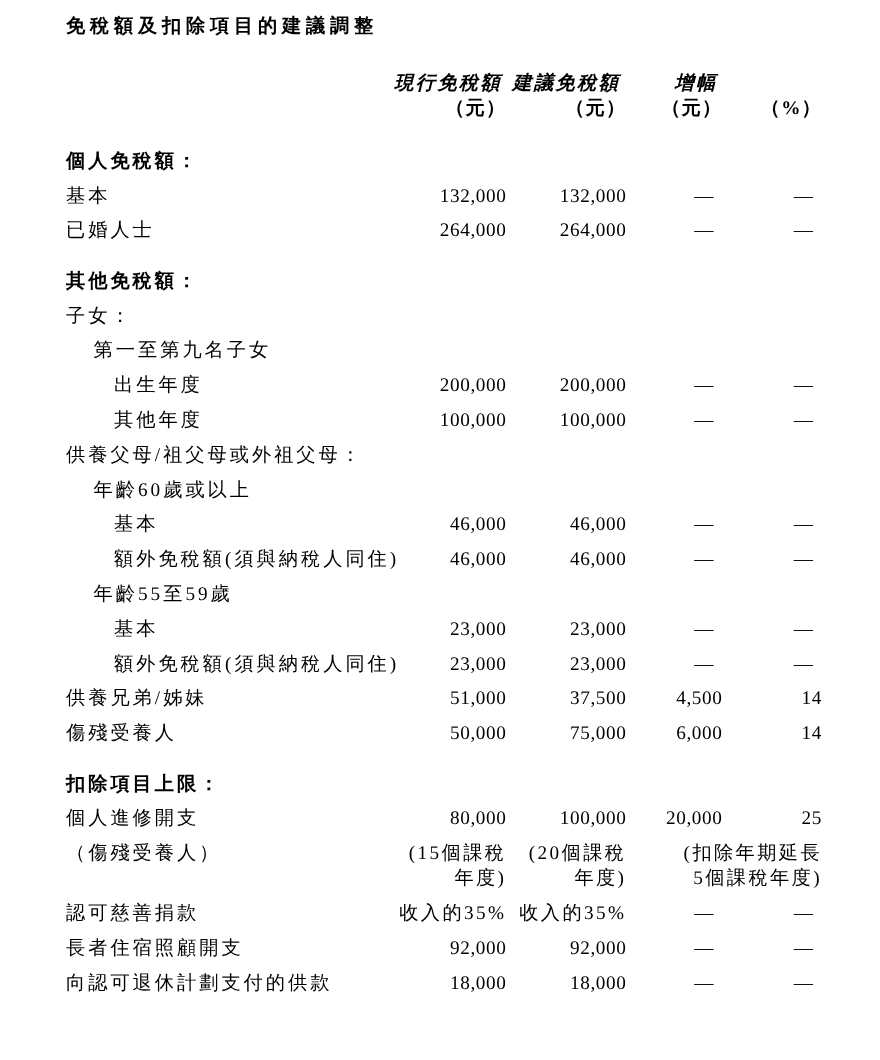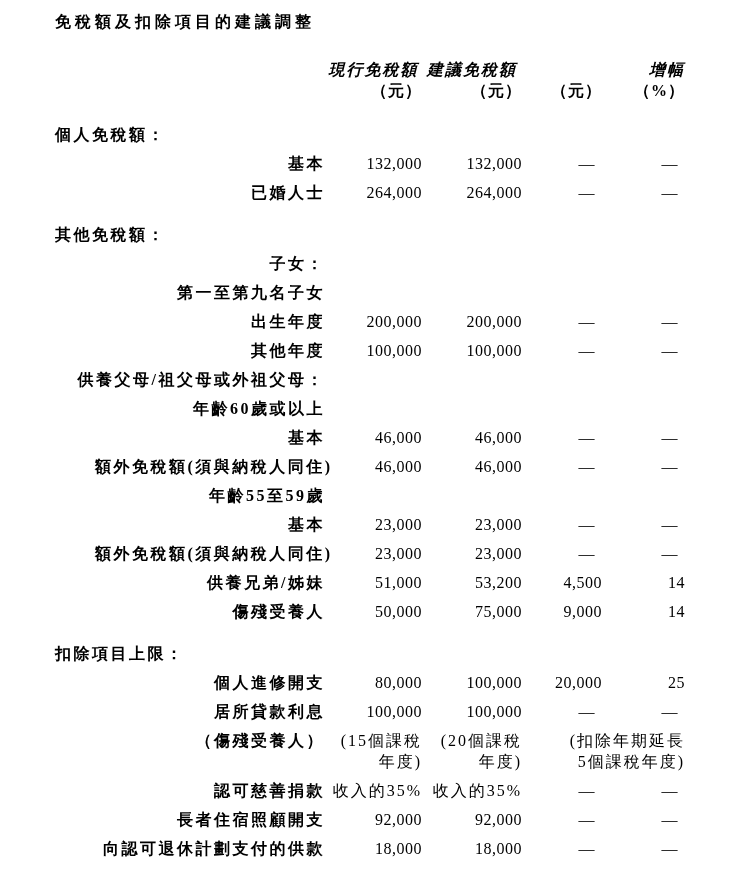--- a/index.html
+++ b/index.html
@@ -14,28 +14,28 @@
     font-size:16px; font-weight:bold; letter-spacing:4px;
   }
   table.alw {
     margin:12px 0 0 55px;
     border-collapse:collapse; table-layout:fixed; width:630px;
   }
   td {
     padding:4px 0; line-height:21px; font-size:16px;
     vertical-align:top; overflow:visible;
   }
-  td.lbl { text-align:right; letter-spacing:2.5px; white-space:nowrap;font-weight:bold; }
+  td.lbl { text-align:left; letter-spacing:2.5px; white-space:nowrap; }
   td.num { text-align:right; white-space:nowrap; letter-spacing:0.5px; }
   td.dash { padding-right:7px; }
   td.wrap { white-space:pre-line; letter-spacing:2px; }
   tr.sec td { font-weight:bold; letter-spacing:2.5px; padding:17px 0 4px 0; }
   tr.h1 td { font-weight:bold; font-style:italic; letter-spacing:2px;
              text-align:center; padding:14px 0 0 0; white-space:nowrap; }
-  tr.h1 td.inc { text-align:right; padding-left:40px; }
+  tr.h1 td.inc { text-align:left; padding-left:40px; }
   tr.h2 td { font-weight:bold; text-align:right; letter-spacing:1px;
              padding:0 0 6px 0; white-space:nowrap; }
   .ind1 { padding-left:23px; }
   .ind2 { padding-left:40px; }
 </style>
 </head>
 <body>
 
 <div class="title">免稅額及扣除項目的建議調整</div>
 
@@ -159,49 +159,42 @@
     <tr>
         <td class="lbl ind2">額外免稅額(須與納稅人同住)</td>
         <td class="num">23,000</td>
         <td class="num">23,000</td>
         <td class="num dash">—</td>
         <td class="num dash">—</td>
       </tr>
     <tr>
         <td class="lbl">供養兄弟/姊妹</td>
         <td class="num">51,000</td>
-        <td class="num">53,200</td>
+        <td class="num">37,500</td>
         <td class="num">4,500</td>
         <td class="num">14</td>
       </tr>
     <tr>
         <td class="lbl">傷殘受養人</td>
         <td class="num">50,000</td>
         <td class="num">75,000</td>
-        <td class="num">9,000</td>
+        <td class="num">6,000</td>
         <td class="num">14</td>
       </tr>
 
     <tr class="sec">
         <td colspan="5">扣除項目上限：</td>
       </tr>
 
     <tr>
         <td class="lbl">個人進修開支</td>
         <td class="num">80,000</td>
         <td class="num">100,000</td>
         <td class="num">20,000</td>
         <td class="num">25</td>
-      </tr>
-    <tr>
-        <td class="lbl">居所貸款利息</td>
-        <td class="num">100,000</td>
-        <td class="num">100,000</td>
-        <td class="num dash">—</td>
-        <td class="num dash">—</td>
       </tr>
     <tr>
         <td class="lbl">（傷殘受養人）</td>
         <td class="num wrap">(15個課稅
 年度)</td>
         <td class="num wrap">(20個課稅
 年度)</td>
         <td class="num wrap" colspan="2">(扣除年期延長
 5個課稅年度)</td>
       </tr>

